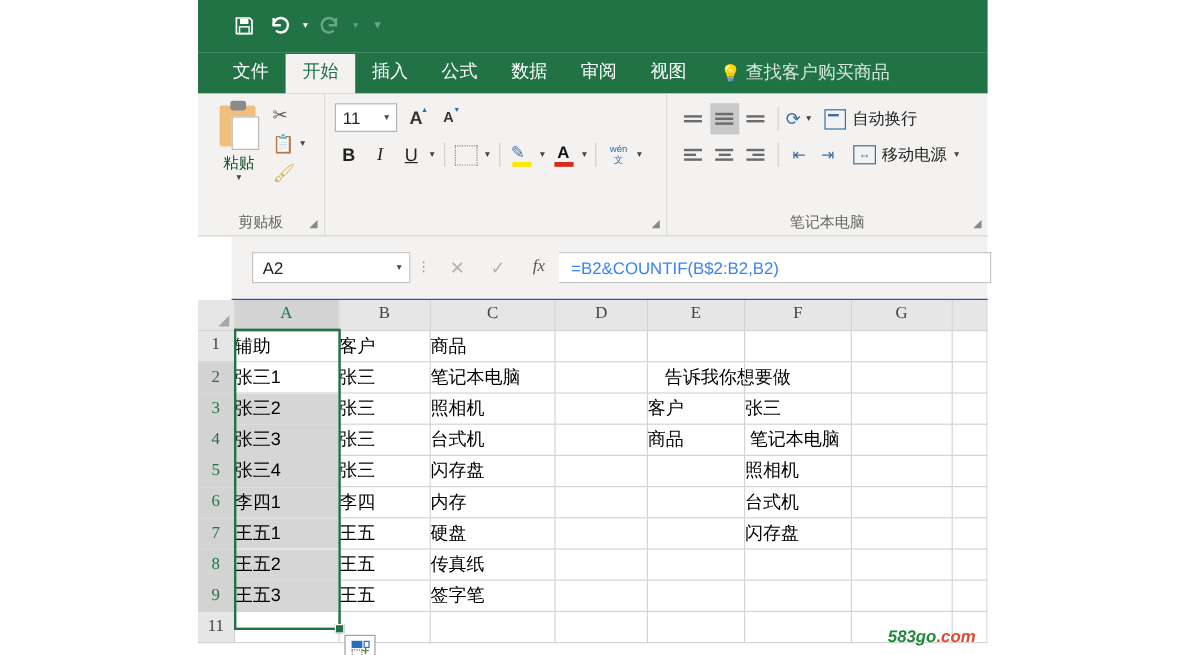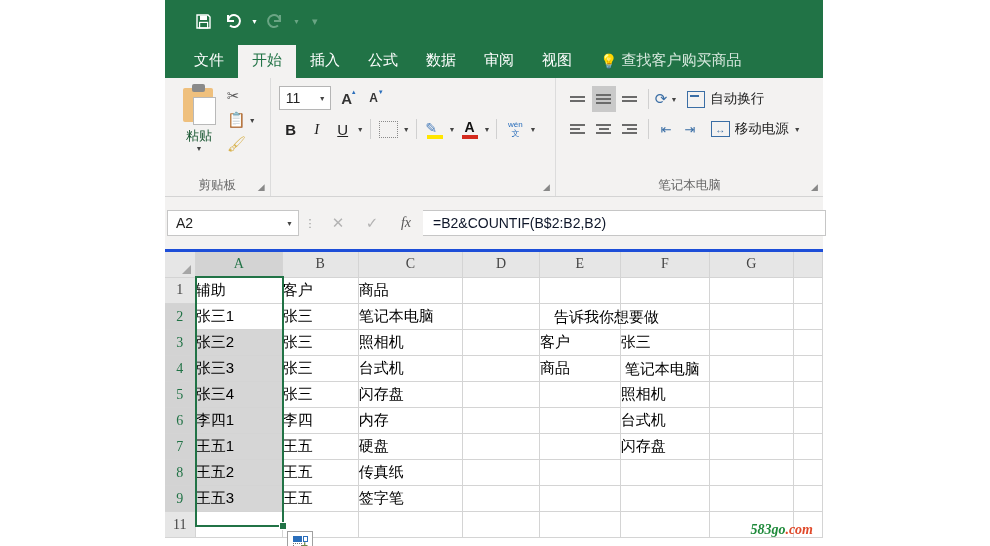--- a/index.html
+++ b/index.html
@@ -67,27 +67,27 @@
   .ab.sel{background:#c9c9c9;}
   .ln{height:2px;background:#6b6b6b;}
   .wrapbtn,.mergebtn{display:flex;align-items:center;gap:5px;font-size:13.5px;color:#222;margin-left:8px;white-space:nowrap;}
   .wico{width:18px;height:17px;border:1px solid #3a6ea5;position:relative;box-sizing:border-box;}
   .wico:after{content:"";position:absolute;left:2px;top:3px;width:9px;height:2px;background:#3a6ea5;}
   .mico{width:19px;height:16px;border:1px solid #3a6ea5;position:relative;box-sizing:border-box;display:flex;align-items:center;justify-content:center;color:#3a6ea5;font-size:10px;}
   .indent{width:22px;height:22px;display:flex;align-items:center;justify-content:center;color:#3a6ea5;font-size:13px;}
   .orient{display:flex;align-items:center;gap:3px;font-size:15px;color:#3a6ea5;}
 
   
-  .fbar{height:52px;background:#f3f2f1;display:flex;align-items:center;padding:0 0 0 2px;border-bottom:3px solid #1d4ed8;}
+  .fbar{height:52px;background:#f3f2f1;display:flex;align-items:center;padding:0 0 0 17px;border-bottom:1px solid #1d4ed8;margin-left:28px;}
   .namebox{width:132px;height:26px;background:#fff;border:1px solid #c6c6c6;display:flex;align-items:center;justify-content:space-between;padding:0 5px 0 8px;font-size:14px;color:#222;box-sizing:border-box;}
   .vdots{width:22px;text-align:center;color:#999;font-size:11px;letter-spacing:0;line-height:5px;}
   .fb-ctrls{display:flex;align-items:center;gap:0px;}
   .fb-ic{width:34px;height:26px;display:flex;align-items:center;justify-content:center;font-size:15px;color:#b3b3b3;}
   .fb-ic.fx{color:#555;font-style:italic;font-size:14px;font-family:"Liberation Serif",serif;}
-  .finput{flex:1;height:26px;background:#fff;border:1px solid #c6c6c6;border-left:none;display:flex;align-items:center;padding-left:10px;font-size:14px;color:#0f172a;box-sizing:border-box;margin-right:-3px;}
+  .finput{flex:1;height:26px;background:#fff;border:1px solid #c6c6c6;border-left:none;display:flex;align-items:center;padding-left:10px;font-size:14px;color:#3b82f6;box-sizing:border-box;margin-right:-3px;}
 
   
   .gridwrap{position:relative;height:322px;background:#fff;overflow:hidden;}
   table.grid{border-collapse:collapse;table-layout:fixed;}
   table.grid td,table.grid th{border-right:1px solid #d4d4d4;border-bottom:1px solid #d4d4d4;padding:0;margin:0;}
   th.corner{width:30px;height:24px;background:#e6e6e6;position:relative;border-right:1px solid #b9b9b9;}
   th.corner:after{content:"";position:absolute;right:4px;bottom:3px;border-left:9px solid transparent;border-bottom:9px solid #a6a6a6;}
   th.colh{height:24px;background:#e6e6e6;font-weight:normal;font-size:14px;color:#444;text-align:center;font-family:"Liberation Serif",serif;}
   th.colh.selcol{background:#d3d3d3;color:#217346;border-bottom:2px solid #217346;}
   td.rowh{width:30px;height:25px;background:#e6e6e6;font-size:14px;color:#444;text-align:center;font-family:"Liberation Serif",serif;border-right:1px solid #b9b9b9;}
@@ -101,21 +101,21 @@
   .selbox{position:absolute;border:2px solid #217346;pointer-events:none;box-sizing:border-box;}
   .fillhandle{position:absolute;width:6px;height:6px;background:#217346;border:1px solid #fff;box-sizing:content-box;}
   .autofill{position:absolute;width:24px;height:22px;background:#fff;border:1px solid #a0a0a0;display:flex;align-items:center;justify-content:center;}
   .af-ico{width:15px;height:14px;position:relative;}
   .af-top{position:absolute;left:0;top:0;width:9px;height:6px;background:#2a6ebb;}
   .af-top2{position:absolute;left:10px;top:0;width:5px;height:6px;border:1px solid #2a6ebb;box-sizing:border-box;}
   .af-bot{position:absolute;left:0;top:7px;width:9px;height:7px;border:1px dotted #777;box-sizing:border-box;}
   .af-plus{position:absolute;left:9px;top:5px;color:#6d8a4a;font-size:11px;font-weight:bold;line-height:9px;}
 
   .wmark-grid{position:absolute;right:22px;bottom:40px;font-size:13px;color:#efefef;letter-spacing:1px;white-space:nowrap;}
-  .wmark{position:absolute;right:10px;bottom:8px;font-size:14px;font-weight:bold;font-style:italic;font-family:Liberation Serif, serif;}
+  .wmark{position:absolute;right:10px;bottom:8px;font-size:14px;font-weight:bold;font-style:italic;font-family:Liberation Sans, sans-serif;}
   .wm-g{color:#1f8a3b;}
   .wm-r{color:#e0492a;}
 </style>
 </head>
 <body>
 
 <div id="app">
 
   <div class="qat">
     <div class="icons">

